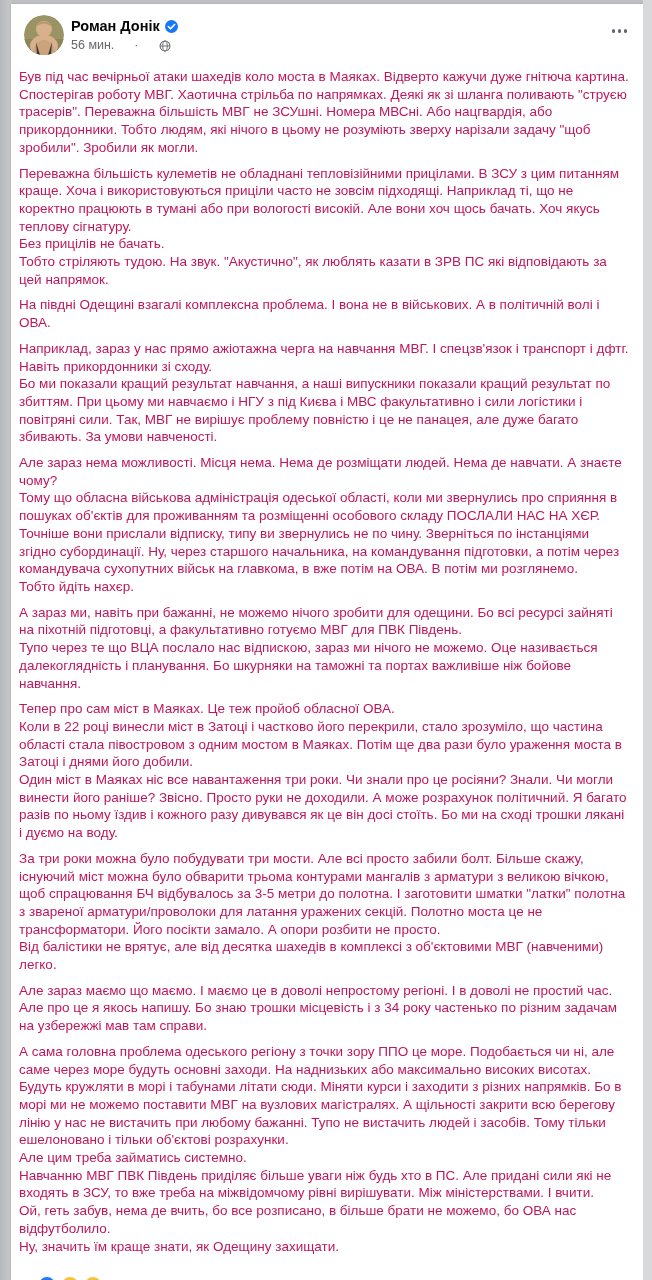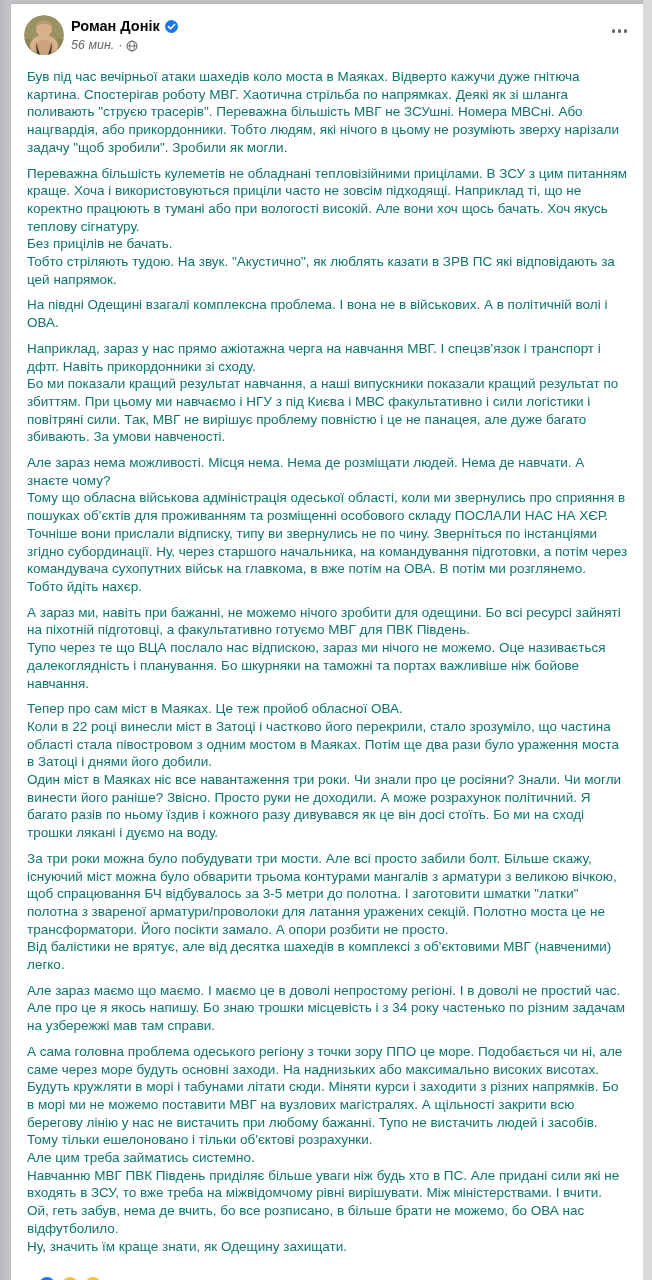--- a/index.html
+++ b/index.html
@@ -37,39 +37,39 @@
     overflow: hidden; flex: 0 0 auto; cursor: pointer;
   }
   .header-info { margin-left: 7px; flex: 1 1 auto; padding-top: 2px; }
   .author-row { display: flex; align-items: center; gap: 5px; }
   .author-name {
     font-size: 14.5px; font-weight: bold; color: #050505;
     line-height: 18px; cursor: pointer;
   }
   .verified-badge { width: 13px; height: 13px; display: inline-block; }
   .meta-row {
-    display: flex; align-items: center; gap: 4px;
+    display: flex; align-items: center; gap: 20px;
     margin-top: 2px;
-    font-size: 12.5px; color: #65676b; line-height: 16px; font-style: italic;
+    font-size: 12.5px; color: #65676b; line-height: 16px;
   }
   .meta-sep { color: #65676b; }
   .globe-icon { width: 12px; height: 12px; display: inline-block; margin-top: 1px; }
   .overflow-menu {
     display: flex; gap: 2.5px; align-items: center;
     padding: 14px 2px; cursor: pointer;
   }
   .overflow-menu i {
     width: 3.5px; height: 3.5px; border-radius: 50%;
     background: #606770; display: block;
   }
 
   
   .post-body {
-    padding: 5px 14px 0 16px;
-    color: #0f766e;
+    padding: 5px 14px 0 8px;
+    color: #be185d;
     font-size: 13.5px;
     line-height: 17.7px;
   }
   .post-body p { margin: 0 0 8px 0; }
 
   
   .reactions {
     position: absolute; left: 27px; top: 1272px;
     display: flex; gap: 5px;
   }

